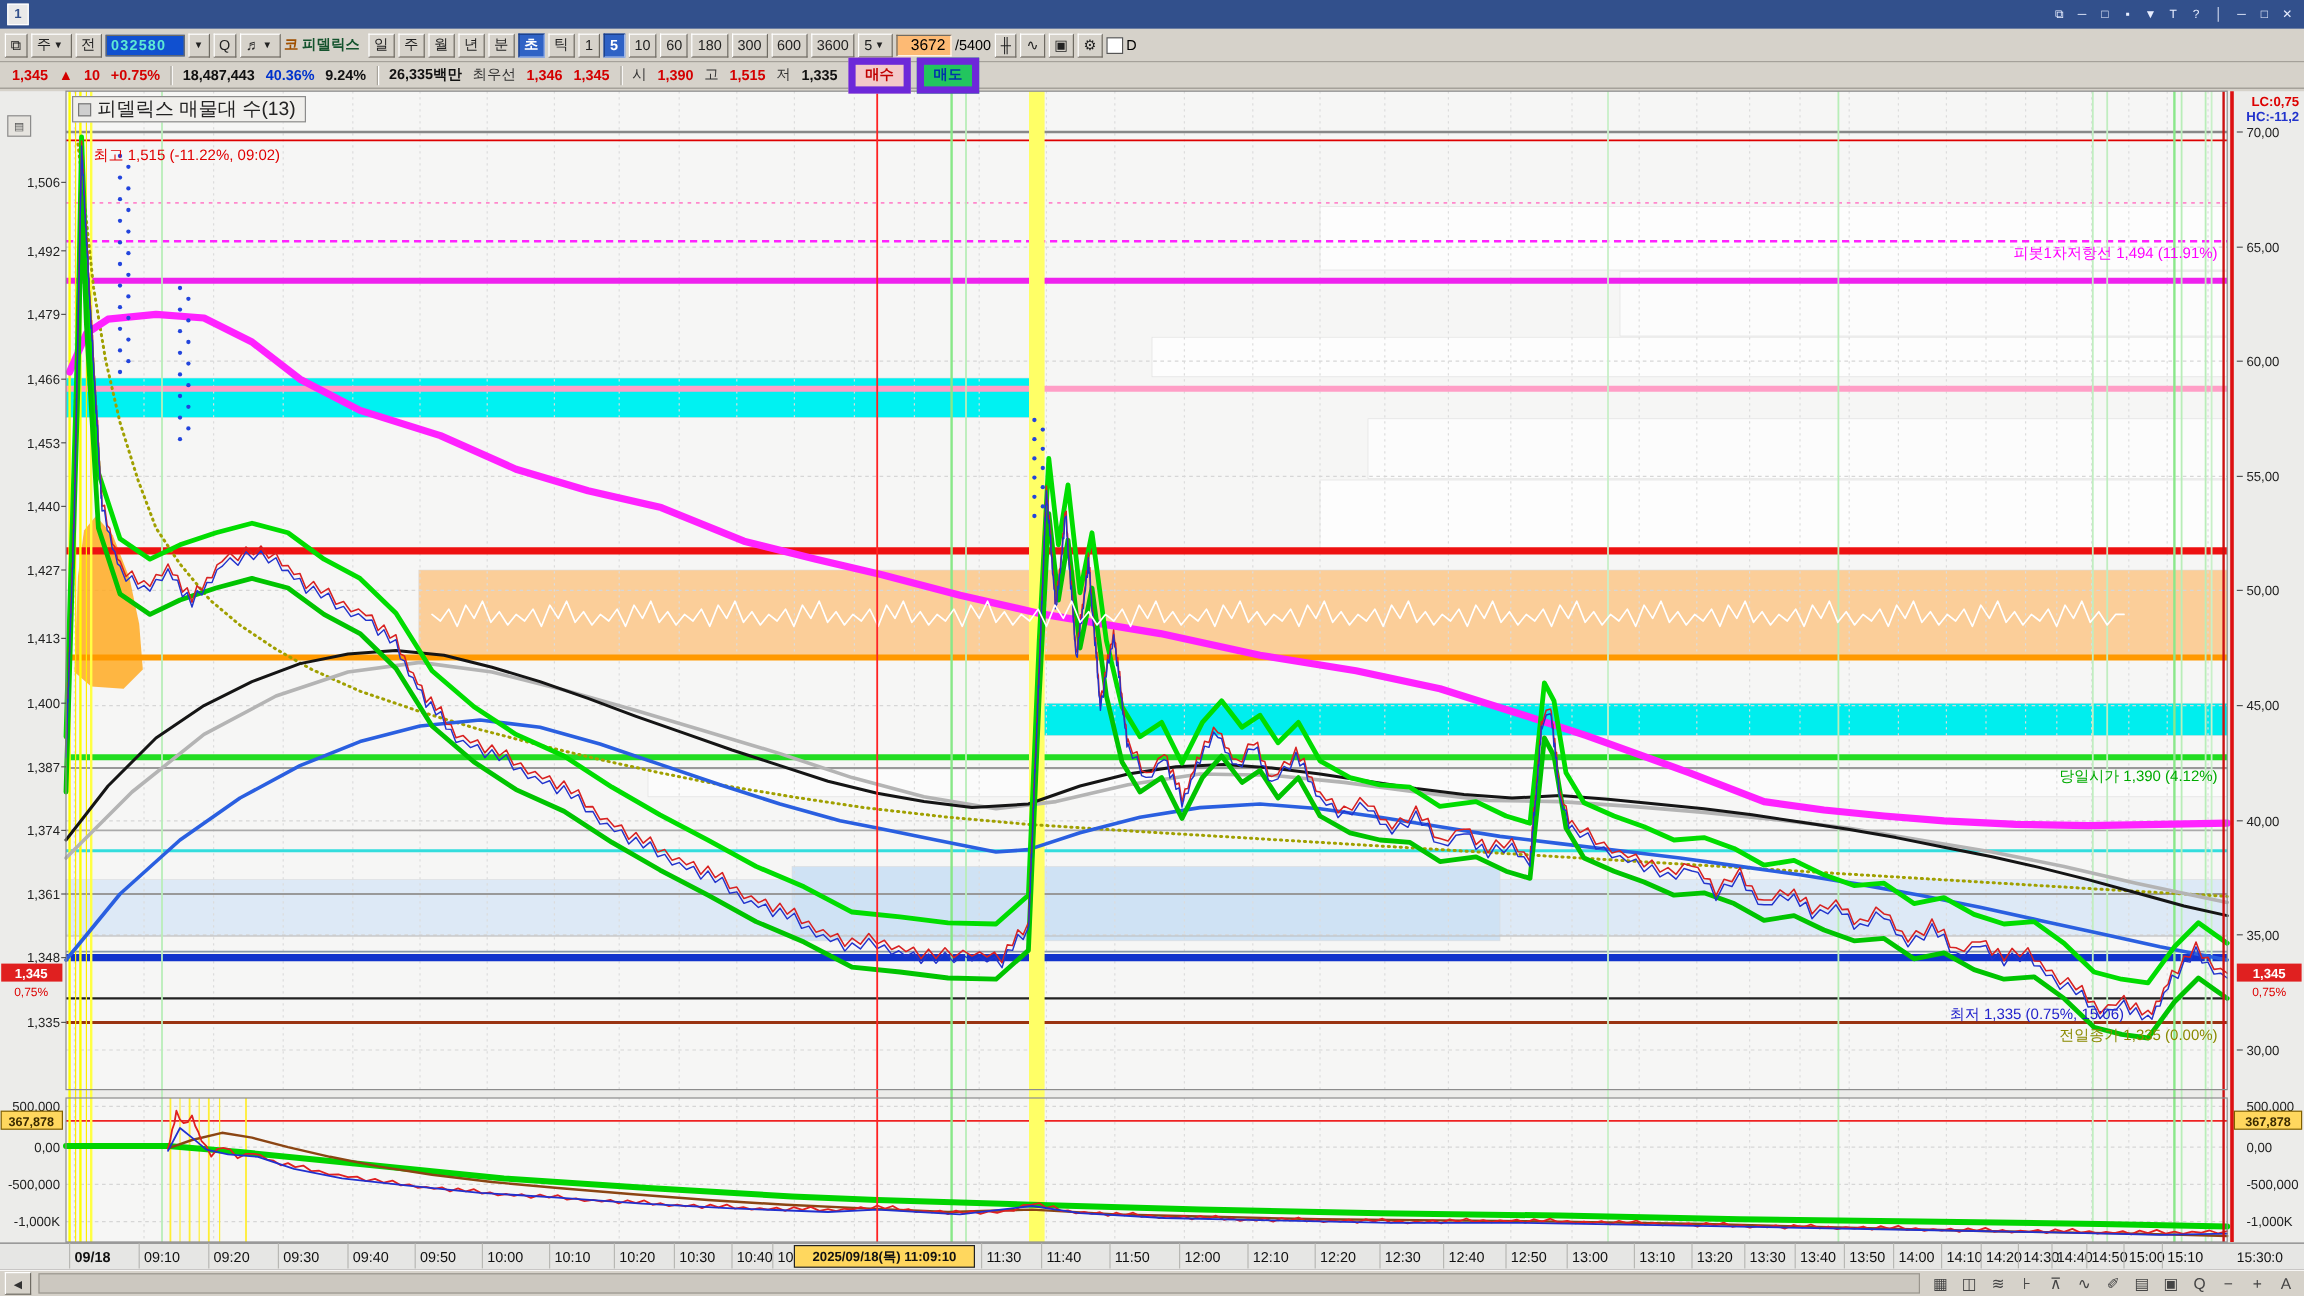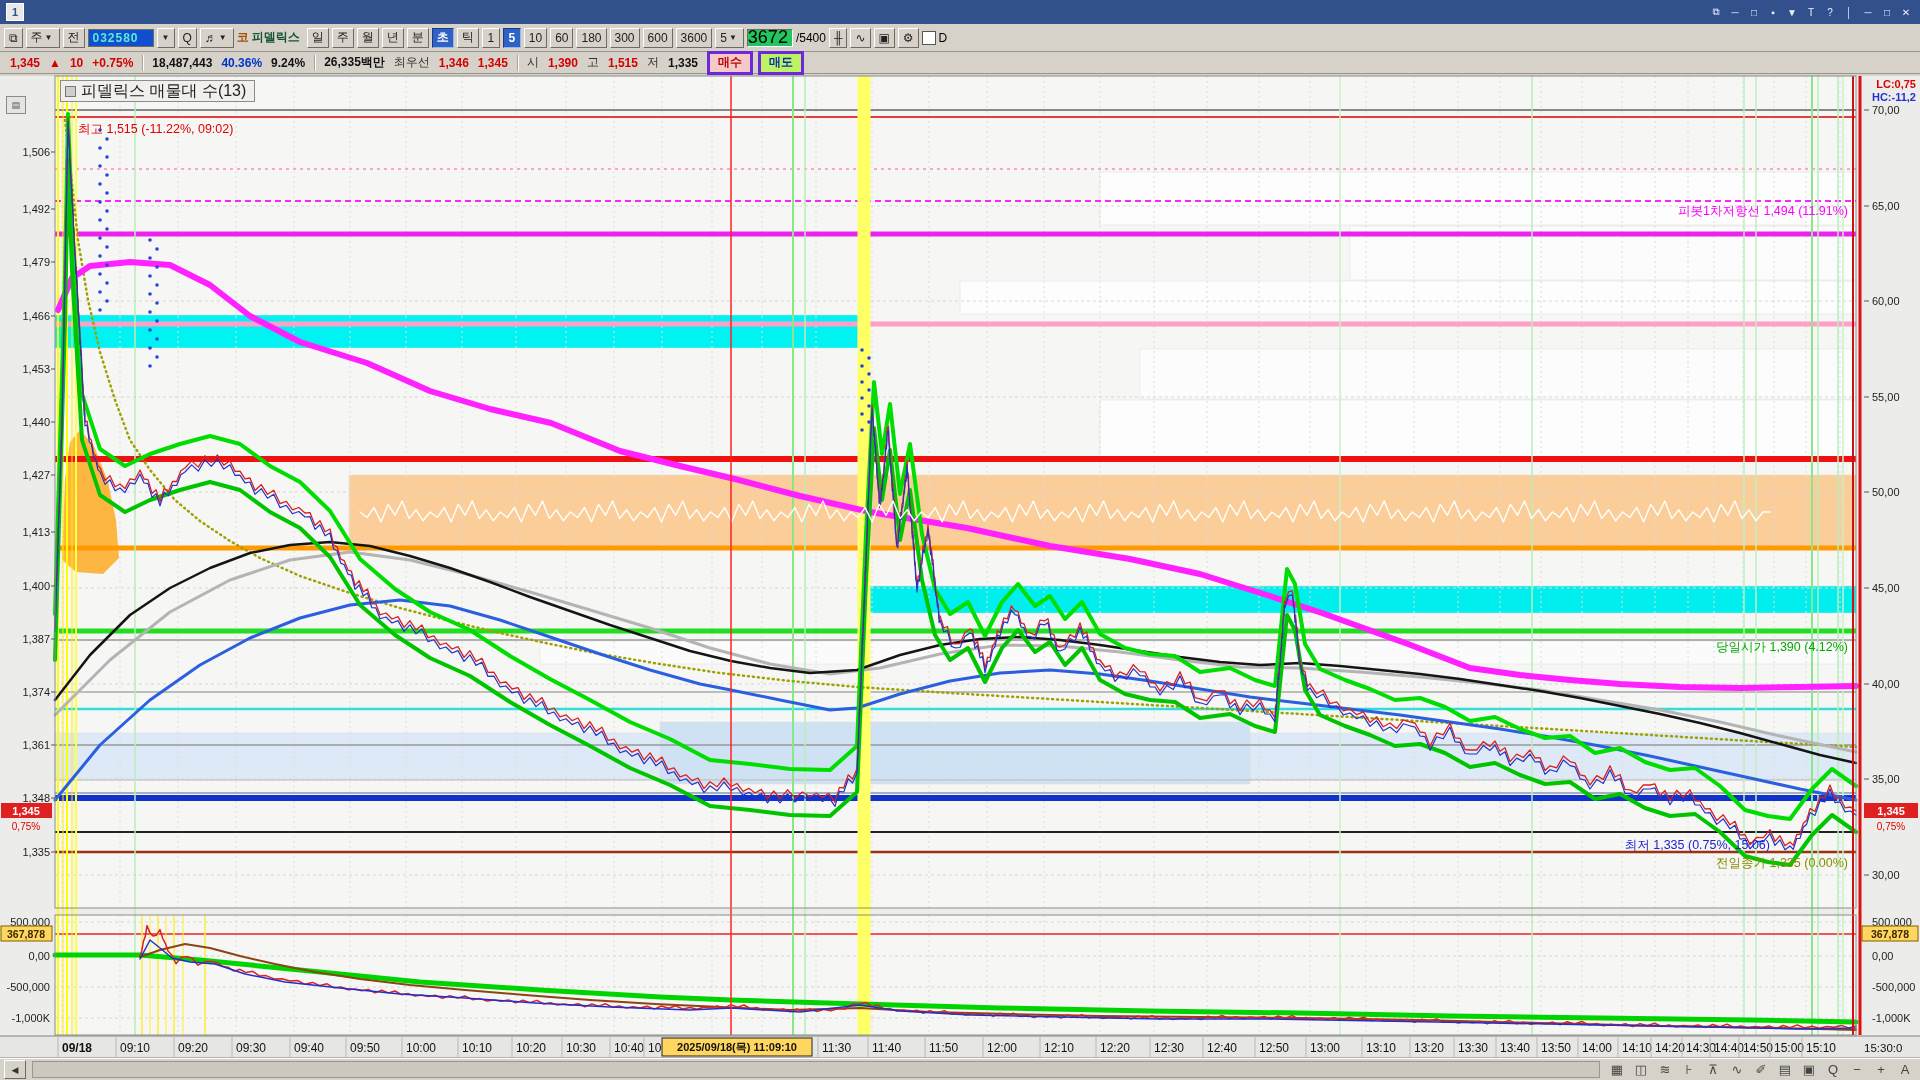--- a/index.html
+++ b/index.html
@@ -17,35 +17,35 @@
   .toolbar{position:absolute;top:24px;left:0;width:1920px;height:28px;background:#d6d2ca;
     border-bottom:1px solid #9a968e;display:flex;align-items:center;gap:3px;padding:0 4px;
     box-sizing:border-box;font-size:12px;}
   .btn3d{background:#d6d2ca;border:1px solid;border-color:#ffffff #6f6b63 #6f6b63 #ffffff;
     height:20px;min-width:18px;display:flex;align-items:center;justify-content:center;
     padding:0 4px;font-size:12px;color:#222;box-sizing:border-box;}
   .btn3d.sel{background:#2f62c5;color:#fff;border-color:#1a3b80 #9db6e8 #9db6e8 #1a3b80;font-weight:bold;}
   .caret{font-size:8px;padding:0 2px;}
   .code-input{background:#1050d0;color:#5eead4;font-weight:bold;width:66px;height:18px;
     border:1px solid #6f6b63;display:flex;align-items:center;padding:0 4px;letter-spacing:1px;box-sizing:border-box;}
-  .field{background:#22c55e;border:1px solid;border-color:#6f6b63 #ffffff #ffffff #6f6b63;height:18px;
-    display:flex;align-items:center;justify-content:flex-end;padding:0 4px;box-sizing:border-box;font-size:18px;}
+  .field{background:#fdba74;border:1px solid;border-color:#6f6b63 #ffffff #ffffff #6f6b63;height:18px;
+    display:flex;align-items:center;justify-content:flex-end;padding:0 4px;box-sizing:border-box;font-size:13px;}
   .market-badge{color:#a05000;font-weight:bold;}
   .stock-name{color:#14532d;font-weight:bold;padding-right:4px;}
   .checkbox{width:12px;height:12px;background:#fff;border:1px solid #555;}
   .pricebar{position:absolute;top:52px;left:0;width:1920px;height:22px;background:#d6d2ca;
     border-bottom:1px solid #9a968e;display:flex;align-items:center;gap:9px;padding:0 10px;
     box-sizing:border-box;font-size:12px;font-weight:bold;}
   .red{color:#d40000;} .blue{color:#0033cc;} .blk{color:#111;}
   .lbl{color:#333;font-weight:normal;}
   .vsep{width:1px;height:16px;background:#a8a49c;box-shadow:1px 0 0 #fff;}
   .obtn{height:18px;padding:0 8px;display:flex;align-items:center;font-size:12px;
-    border:3px solid #6d28d9;}
+    border:6px solid #6d28d9;}
   .buy-btn{background:#f3c9c9;color:#c00000;}
-  .sell-btn{background:#bef264;color:#0033aa;margin-left:-4px;}
+  .sell-btn{background:#22c55e;color:#0033aa;margin-left:-4px;}
   #chart{position:absolute;top:0;left:0;}
   .mdr-header{position:absolute;top:80px;left:60px;height:20px;background:#f0efec;
     border:1px solid #8c8c8c;display:flex;align-items:center;gap:5px;padding:0 8px 0 4px;
     font-size:16px;color:#222;}
   .mdr-sq{width:9px;height:9px;background:#cfcfcf;border:1px solid #777;}
   .cfg-box{position:absolute;top:96px;left:6px;width:18px;height:16px;background:#e6e4df;
     border:1px solid #8c8c8c;display:flex;align-items:center;justify-content:center;
     font-size:9px;color:#555;}
   .bottombar{position:absolute;top:1058px;left:0;width:1920px;height:22px;background:#d6d2ca;
     border-top:1px solid #fff;display:flex;align-items:center;padding:0 4px;box-sizing:border-box;gap:2px;}

